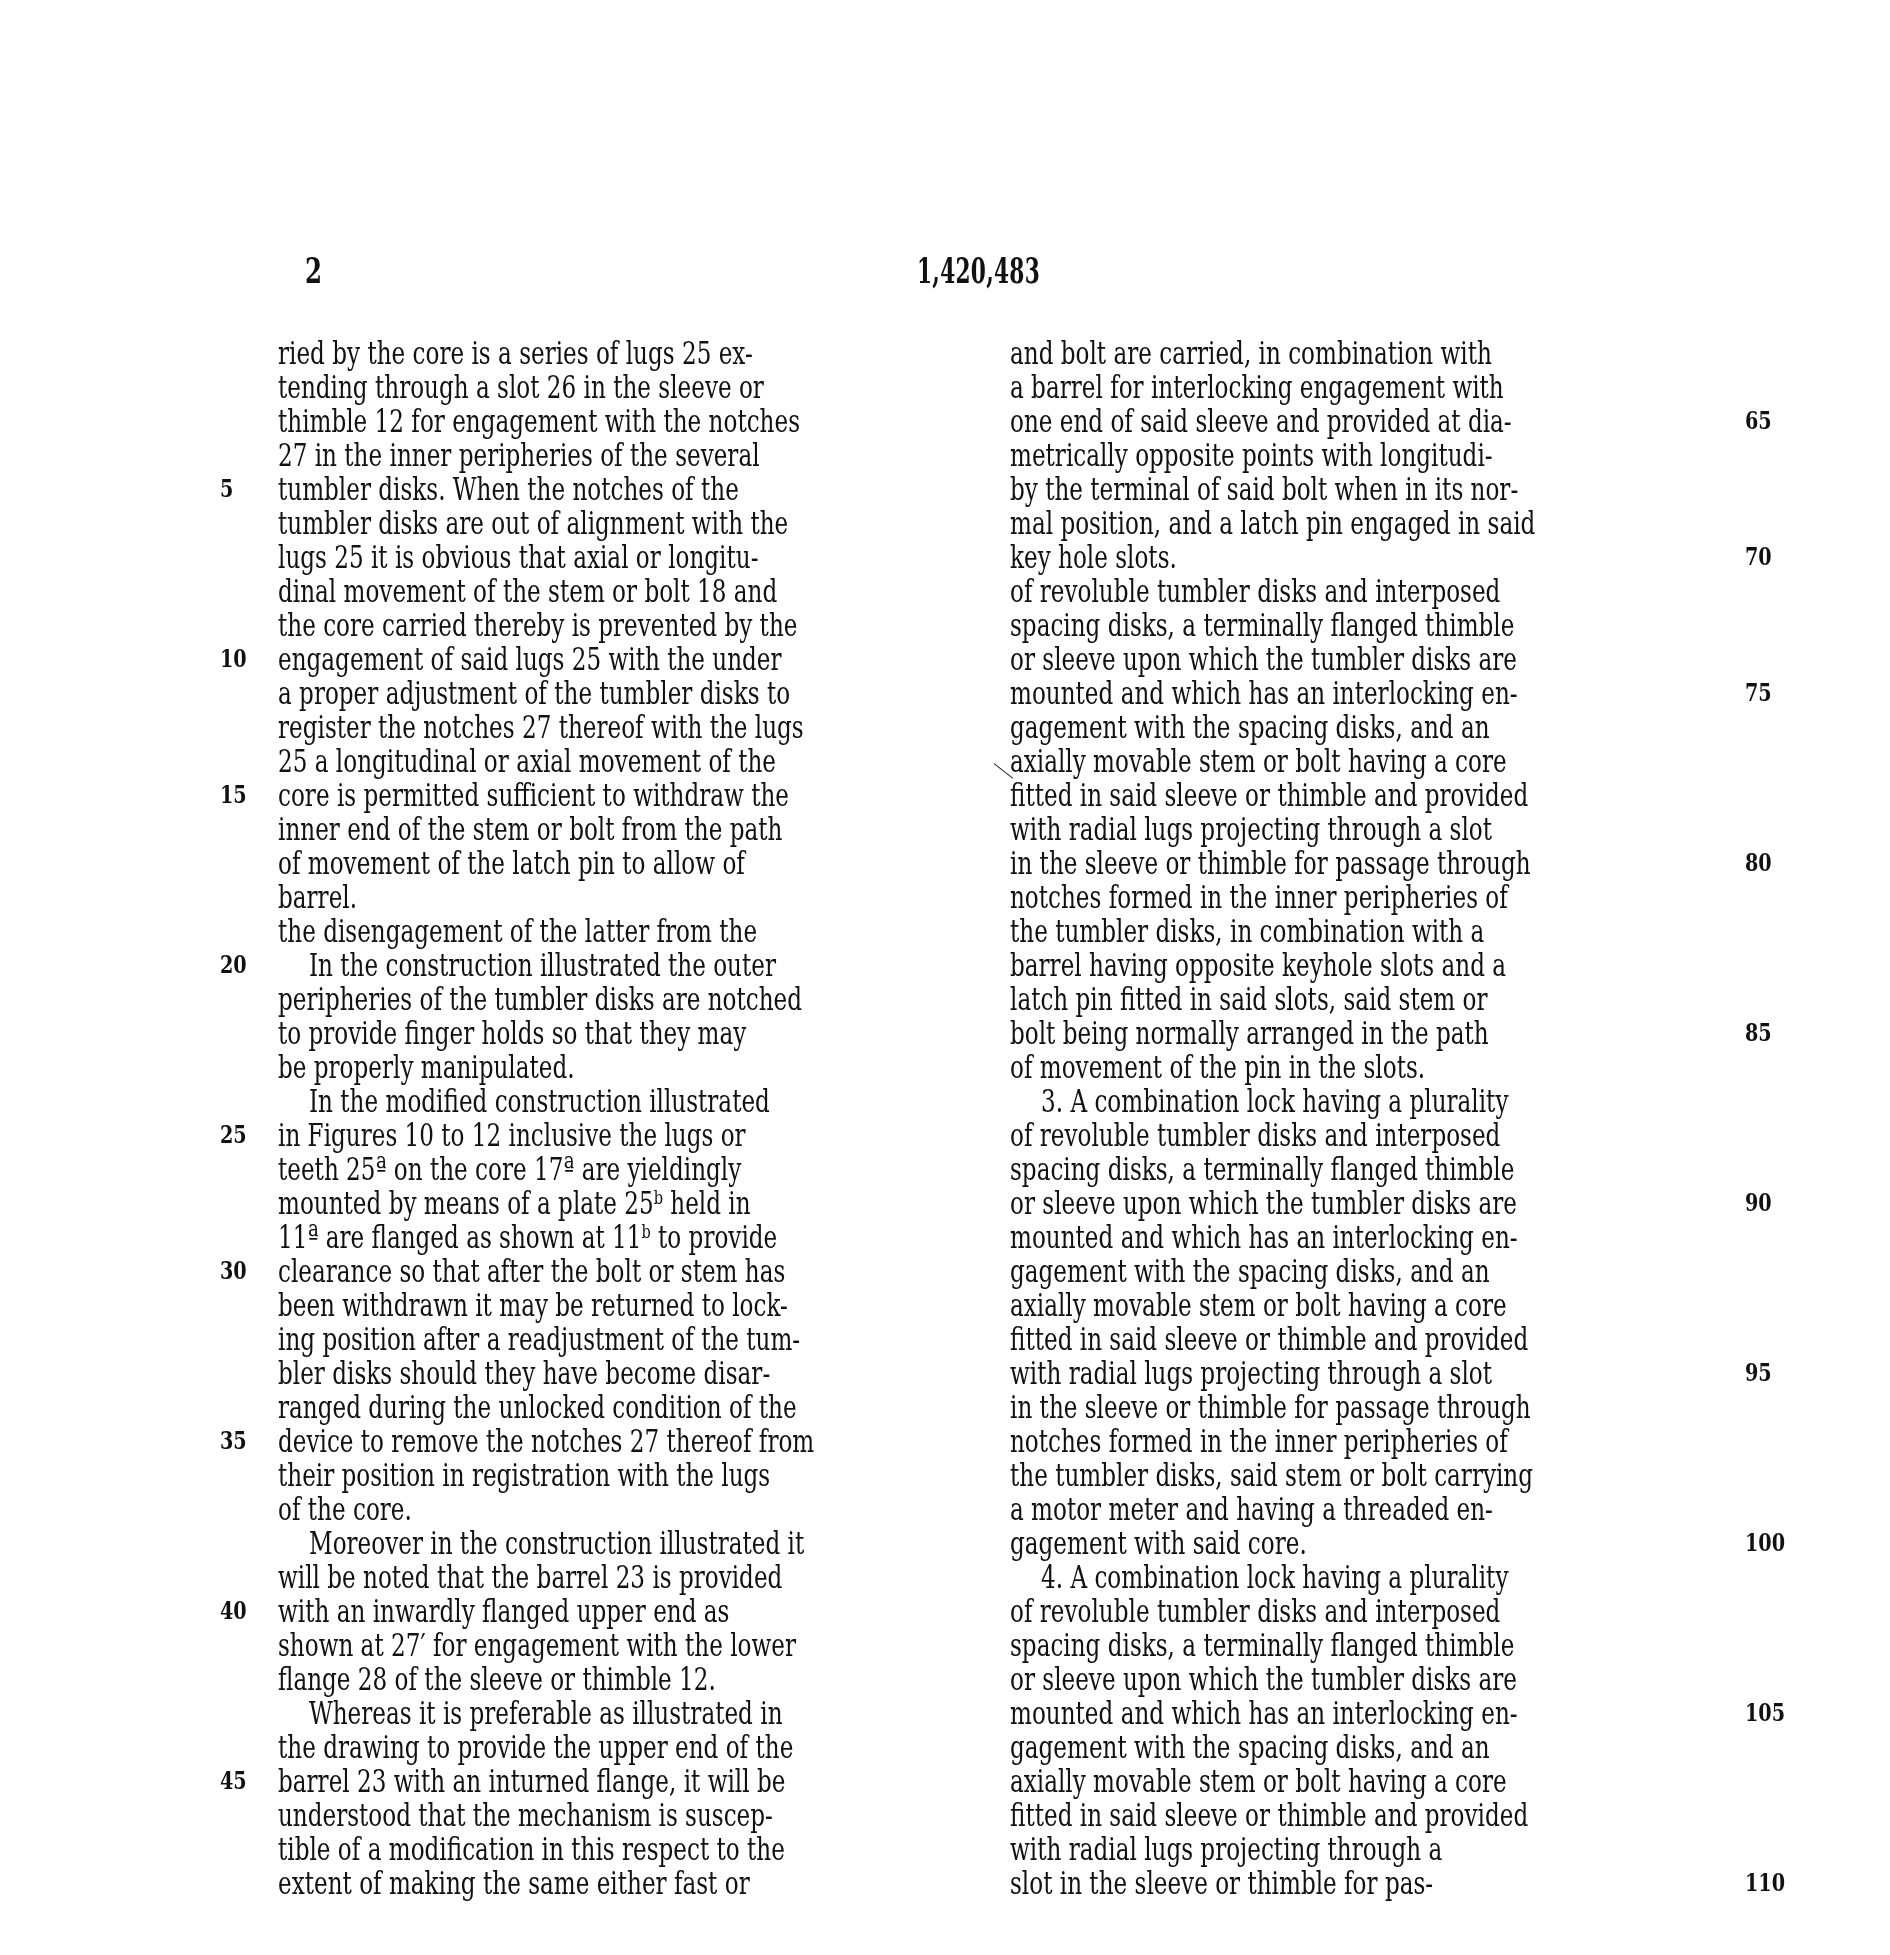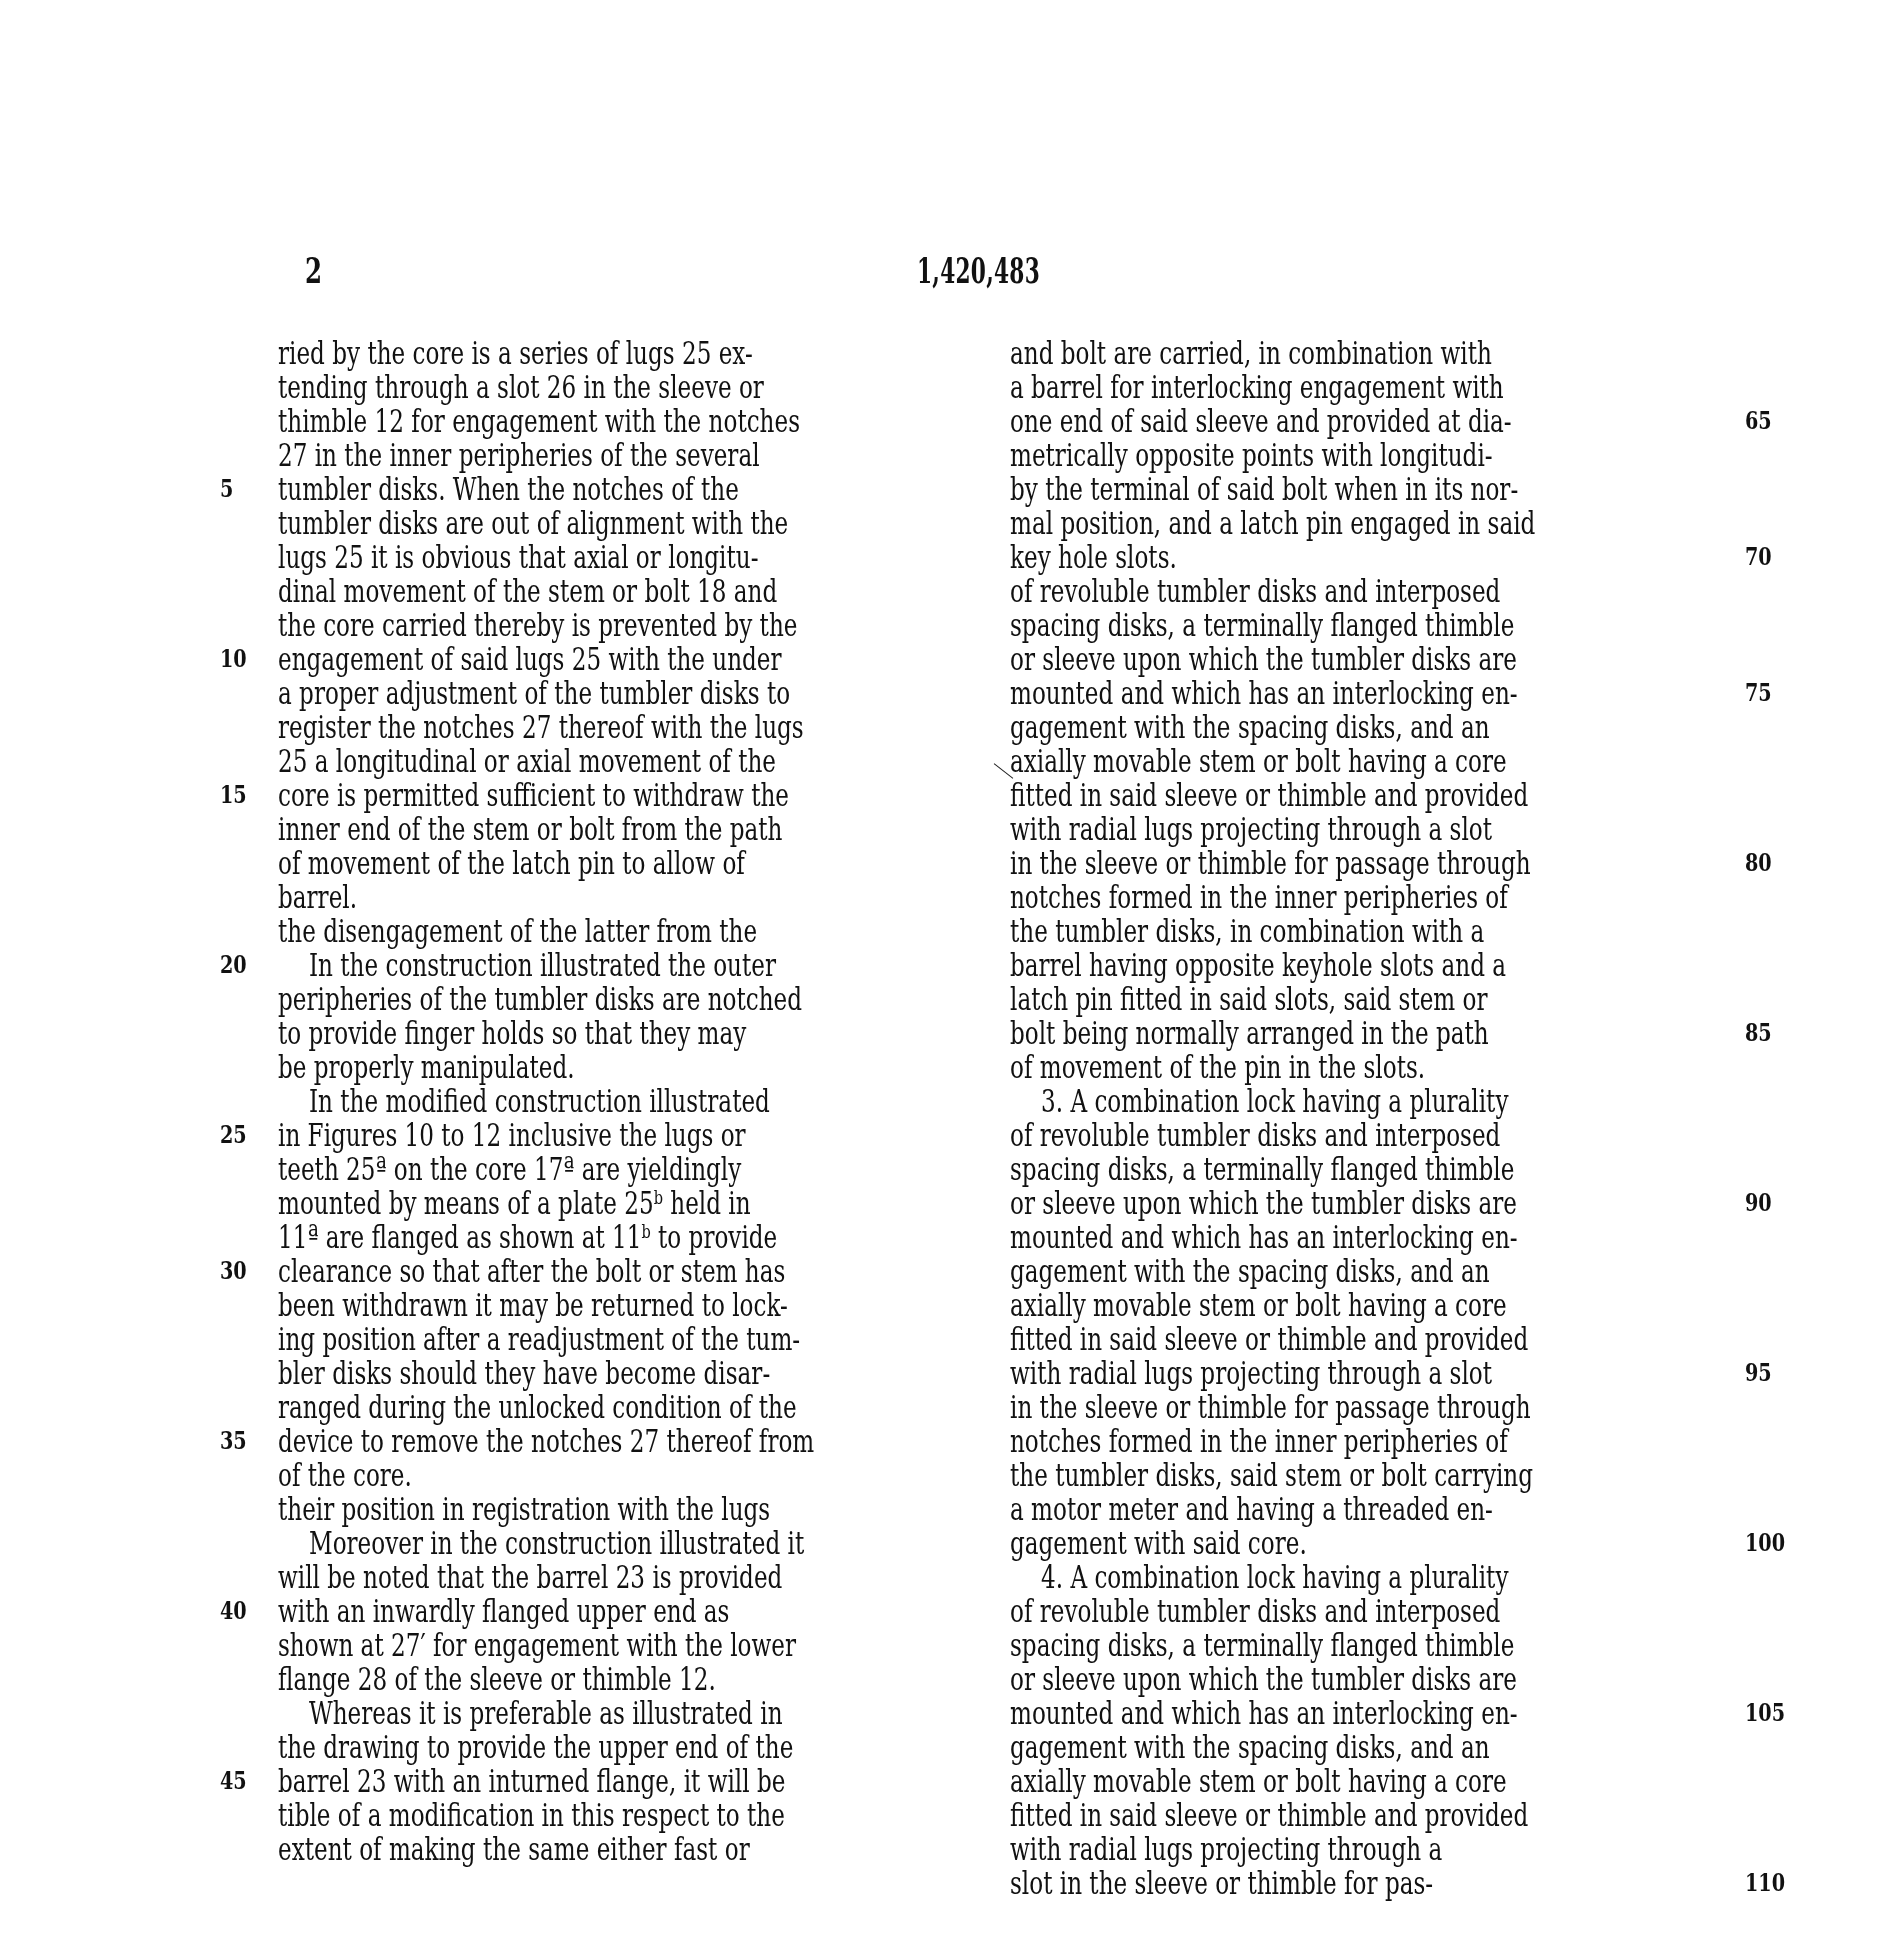--- a/index.html
+++ b/index.html
@@ -53,30 +53,31 @@
     <div class="line"><span class="t">in Figures 10 to 12 inclusive the lugs or</span><span class="lnum">25</span></div>
     <div class="line"><span class="t">teeth 25ª on the core 17ª are yieldingly</span></div>
     <div class="line"><span class="t">mounted by means of a plate 25ᵇ held in</span></div>
     <div class="line"><span class="t">11ª are flanged as shown at 11ᵇ to provide</span></div>
     <div class="line"><span class="t">clearance so that after the bolt or stem has</span><span class="lnum">30</span></div>
     <div class="line"><span class="t">been withdrawn it may be returned to lock-</span></div>
     <div class="line"><span class="t">ing position after a readjustment of the tum-</span></div>
     <div class="line"><span class="t">bler disks should they have become disar-</span></div>
     <div class="line"><span class="t">ranged during the unlocked condition of the</span></div>
     <div class="line"><span class="t">device to remove the notches 27 thereof from</span><span class="lnum">35</span></div>
+    <div class="line"><span class="t">their position in registration with the lugs</span></div>
     <div class="line"><span class="t">of the core.</span></div>
-    <div class="line"><span class="t">their position in registration with the lugs</span></div>
     <div class="line indent"><span class="t">Moreover in the construction illustrated it</span></div>
     <div class="line"><span class="t">will be noted that the barrel 23 is provided</span></div>
     <div class="line"><span class="t">with an inwardly flanged upper end as</span><span class="lnum">40</span></div>
     <div class="line"><span class="t">shown at 27′ for engagement with the lower</span></div>
     <div class="line"><span class="t">flange 28 of the sleeve or thimble 12.</span></div>
     <div class="line indent"><span class="t">Whereas it is preferable as illustrated in</span></div>
     <div class="line"><span class="t">the drawing to provide the upper end of the</span></div>
     <div class="line"><span class="t">barrel 23 with an inturned flange, it will be</span><span class="lnum">45</span></div>
+    <div class="line"><span class="t">understood that the mechanism is suscep-</span></div>
     <div class="line"><span class="t">tible of a modification in this respect to the</span></div>
     <div class="line"><span class="t">extent of making the same either fast or</span></div>
   </div>
 <div class="col col-right" id="col-right">
     <div class="line"><span class="t">and bolt are carried, in combination with</span></div>
     <div class="line"><span class="t">a barrel for interlocking engagement with</span></div>
     <div class="line"><span class="t">one end of said sleeve and provided at dia-</span><span class="lnum">65</span></div>
     <div class="line"><span class="t">metrically opposite points with longitudi-</span></div>
     <div class="line"><span class="t">by the terminal of said bolt when in its nor-</span></div>
     <div class="line"><span class="t">mal position, and a latch pin engaged in said</span></div>

